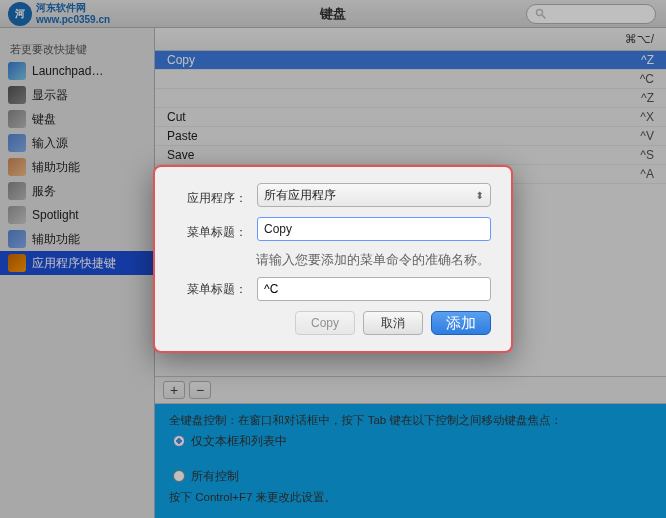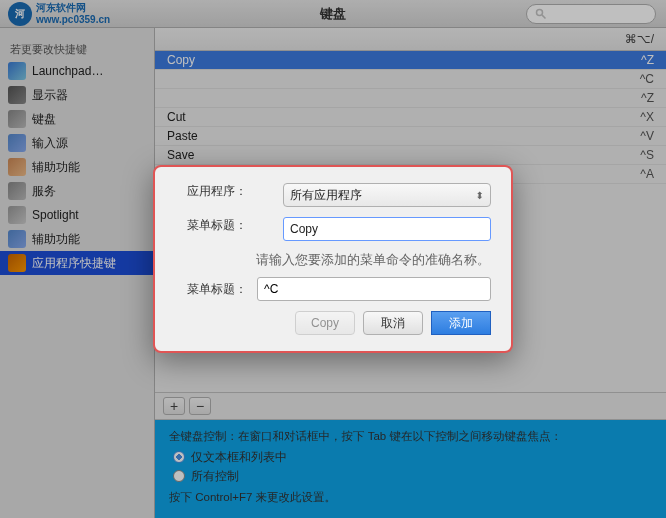--- a/index.html
+++ b/index.html
@@ -214,21 +214,21 @@
       border-top: 1px solid #c0c0c0;
       background: #0ea5e9;
     }
     .bottom-section p {
       margin-bottom: 4px;
       line-height: 1.5;
     }
     .radio-group {
       display: flex;
       flex-direction: column;
-      gap: 2px;
+      gap: 18px;
       margin-top: 4px;
       margin-left: 4px;
     }
     .radio-item {
       display: flex;
       align-items: center;
       gap: 6px;
       font-size: 12px;
     }
     .radio-circle {
@@ -262,23 +262,22 @@
     .modal {
       background: #f0f0f0;
       border-radius: 8px;
       border: 2px solid #e05555;
       box-shadow: 0 8px 30px rgba(0,0,0,0.4);
       width: 360px;
       padding: 16px 20px 16px;
     }
     .modal-row {
       display: flex;
-      align-items: flex-start;
+      align-items: flex-end;
       margin-bottom: 10px;
-      gap: 26px;
     }
     .modal-label {
       font-size: 12px;
       color: #333;
       width: 72px;
       text-align: right;
       margin-right: 10px;
       flex-shrink: 0;
     }
     .modal-select {
@@ -355,22 +354,22 @@
       color: #333;
       display: flex;
       align-items: center;
       justify-content: center;
     }
     .btn-add {
       height: 24px;
       min-width: 60px;
       background: linear-gradient(to bottom, #5a9ff0, #2d7de0);
       border: 1px solid #2060c0;
-      border-radius: 0;
-      font-size: 12px;
+      border-radius: 6px;
+      font-size: 15px;
       cursor: pointer;
       padding: 8px 12px;
       color: white;
       display: flex;
       align-items: center;
       justify-content: center;
     }
 
     .greyed-btn {
       opacity: 0.5;

